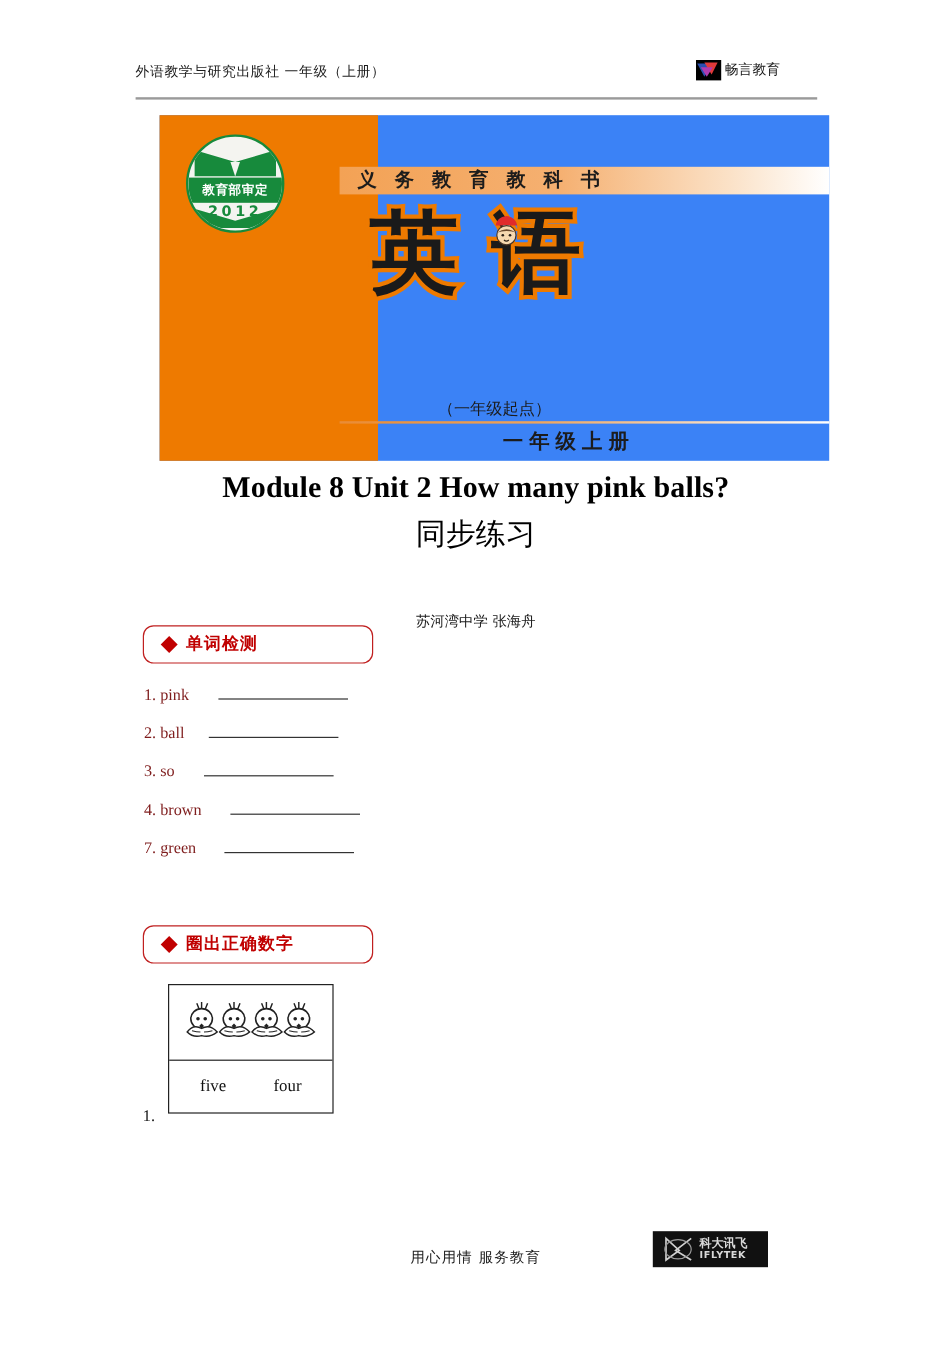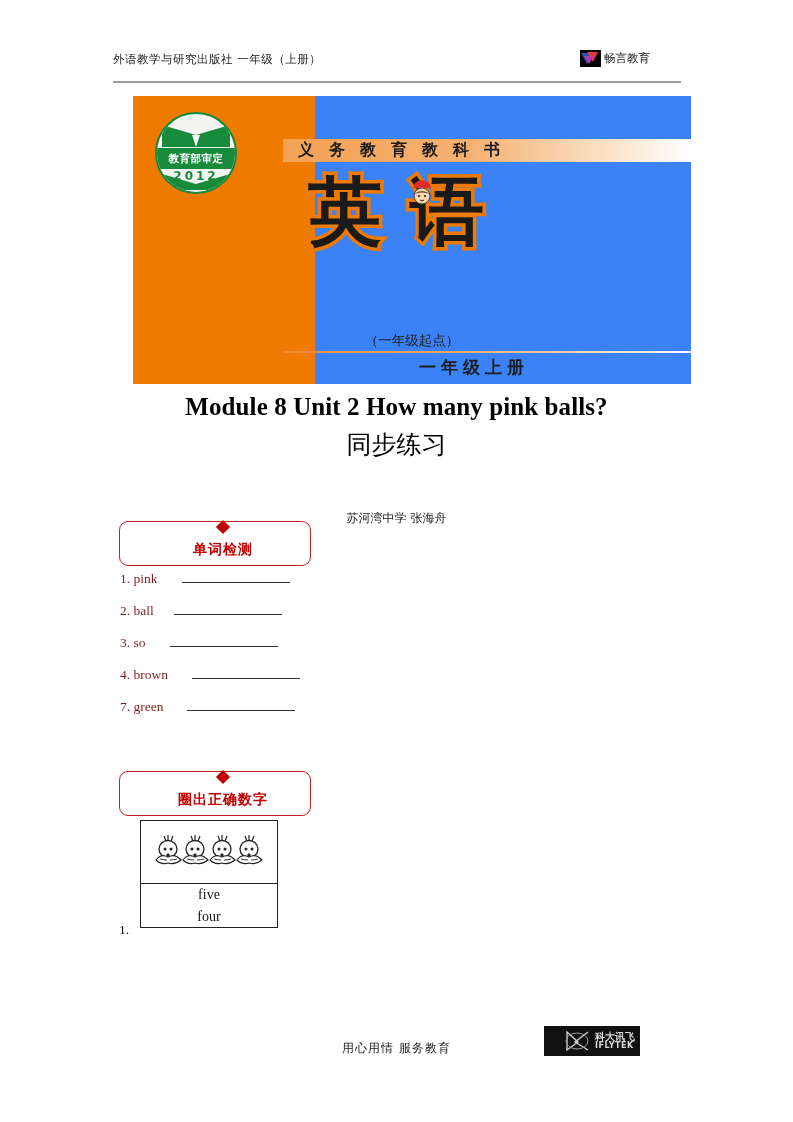--- a/index.html
+++ b/index.html
@@ -280,30 +280,29 @@
     font-family: "DejaVu Sans", sans-serif;
     font-size: 12px;
     color: #1a1a1a;
     margin-top: 32px;
   }
 
   
   .section-box {
     position: absolute;
     width: 192px;
-    height: 45px;
+    height: 32px;
     border: 1.5px solid #c02020;
     border-radius: 9px;
     box-sizing: border-box;
     display: flex;
     align-items: center;
     padding-left: 16px;
     gap: 9px;
     background: #fff;
-    flex-direction: column;
   }
   .sec-diamond {
     width: 10px;
     height: 10px;
     background: #c00000;
     transform: rotate(45deg);
     flex: 0 0 auto;
   }
   .sec-label {
     font-family: "DejaVu Sans", sans-serif;
@@ -379,21 +378,20 @@
     gap: 0px;
     overflow: hidden;
   }
   .chick { width: 31px; height: 40px; margin: 0 -2px; }
   .ex-opts {
     height: 44px;
     display: flex;
     align-items: center;
     justify-content: space-around;
     padding: 0 6px;
-    flex-direction: column;
   }
   .ex-opt {
     font-family: "Liberation Serif", "DejaVu Serif", serif;
     font-size: 14px;
     color: #111;
   }
 
   
   .footer-text {
     position: absolute;
@@ -409,21 +407,21 @@
   .footer-logo {
     position: absolute;
     left: 544px;
     top: 1026px;
     width: 96px;
     height: 30px;
     background: #111;
     display: flex;
     align-items: center;
     gap: 3px;
-    padding-left: 20px;
+    padding-left: 8px;
     box-sizing: border-box;
     overflow: hidden;
   }
   .fl-mark { width: 28px; height: 24px; flex: 0 0 auto; }
   .fl-txt {
     display: flex;
     flex-direction: column;
     justify-content: center;
     line-height: 1.05;
   }

